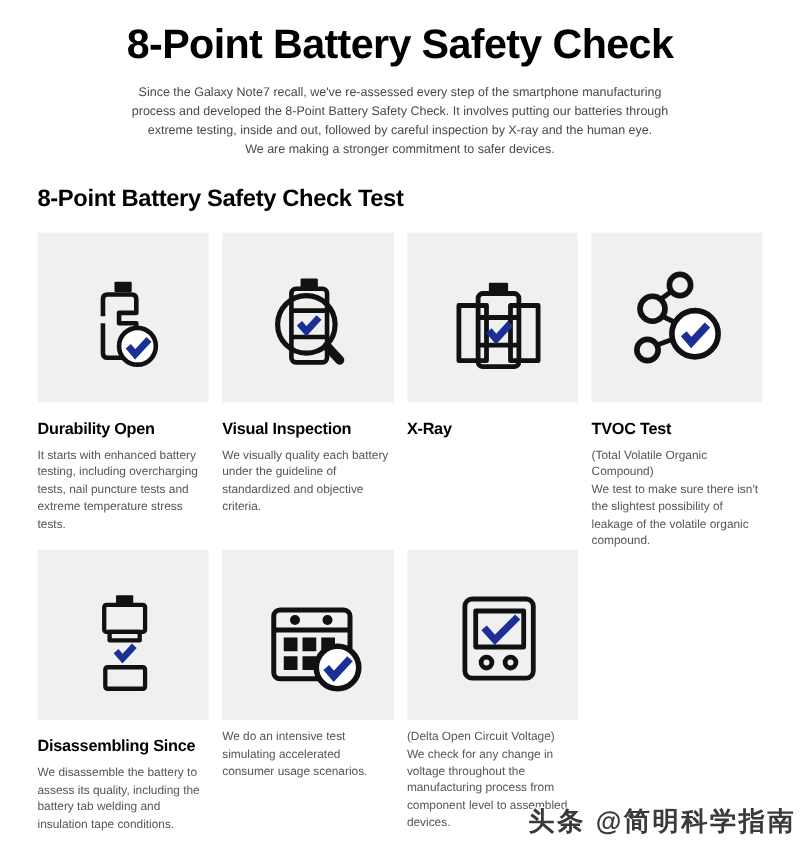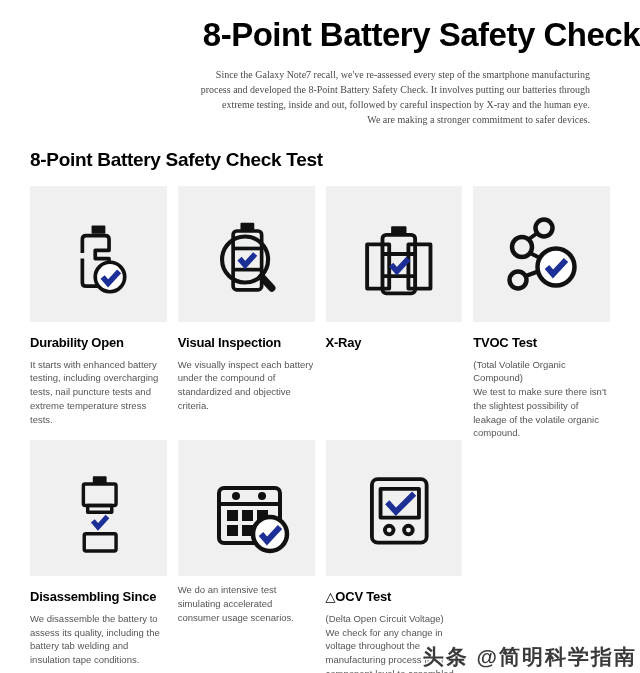--- a/index.html
+++ b/index.html
@@ -2,26 +2,26 @@
 <html><head>
 <meta charset="utf-8">
 <style>
   * { margin:0; padding:0; box-sizing:border-box; }
   html,body { background:#fff; }
   body {
     width:640px; height:673px; margin:0 auto; position:relative; overflow:hidden;
     font-family:"Liberation Sans","DejaVu Sans",sans-serif; color:#000;
   }
   .page-title {
-    margin-top:16px; text-align:right; font-size:33px; font-weight:700;
+    margin-top:16px; text-align:center; font-size:33px; font-weight:700;
     letter-spacing:-0.5px; color:#000;
   }
   .intro {
-    margin:13px auto 0; max-width:540px; text-align:right;
-    font-size:10px; line-height:1.5; color:#4a4a4a; white-space:pre-line;font-family:Liberation Serif, serif;
+    margin:13px auto 0; max-width:540px; text-align:center;
+    font-size:10px; line-height:1.5; color:#4a4a4a; white-space:pre-line;
   }
   .section-heading {
     margin:22px 0 15px 30px; font-size:19px; font-weight:700; letter-spacing:-0.3px;
   }
   .grid {
     display:grid; grid-template-columns:repeat(4,1fr); column-gap:11px;
     padding:0 30px;
   }
   .card { min-height:240px; }
   .tile {
@@ -74,21 +74,21 @@
         <rect class="fillb" x="44" y="16" width="15" height="9" rx="1"></rect>
         <rect class="stroke" x="36" y="25" width="31" height="64" rx="4" fill="#fff"></rect>
         <line class="stroke" x1="36" y1="44" x2="67" y2="44"></line>
         <line class="stroke" x1="36" y1="67" x2="67" y2="67"></line>
         <path class="check" d="M43,55 l6,7 l11,-12"></path>
         <circle cx="49" cy="56" r="25" fill="none" stroke="#111" stroke-width="4.5"></circle>
         <line x1="67" y1="75" x2="78" y2="87" stroke="#111" stroke-width="8" stroke-linecap="round"></line>
       </svg>
     </div>
     <div class="card-title">Visual Inspection</div>
-    <div class="card-desc">We visually inspect each battery under the compound of standardized and objective criteria.</div>
+    <div class="card-desc">We visually quality each battery under the guideline of standardized and objective criteria.</div>
   </div>
 
   <div class="card">
     <div class="tile">
       <svg width="96" height="100" viewBox="0 0 100 100">
         <rect class="stroke" x="22" y="40" width="23" height="46"></rect>
         <rect class="stroke" x="65" y="40" width="23" height="46"></rect>
         <rect class="stroke" x="38" y="30" width="34" height="61" rx="4" fill="#f0f0f1"></rect>
         <rect class="fillb" x="47" y="21" width="16" height="9" rx="1"></rect>
         <line class="stroke" x1="38" y1="50" x2="72" y2="50"></line>
@@ -155,20 +155,19 @@
   <div class="card">
     <div class="tile">
       <svg width="96" height="100" viewBox="0 0 100 100">
         <rect class="stroke" x="27" y="20" width="57" height="66" rx="6" stroke-width="4.5"></rect>
         <rect class="stroke" x="36" y="30" width="40" height="30"></rect>
         <path class="check" d="M43,44 l9,10 l19,-19" stroke-width="6.5"></path>
         <circle class="stroke" cx="45" cy="73" r="4.5"></circle>
         <circle class="stroke" cx="65" cy="73" r="4.5"></circle>
       </svg>
     </div>
-    <div class="card-title">△OCV Test</div>
     <div class="card-desc">(Delta Open Circuit Voltage)
 We check for any change in voltage throughout the manufacturing process from component level to assembled devices.</div>
   </div>
 
 </div>
 
 <div class="watermark">头条 @简明科学指南</div>
 
 </body></html>

